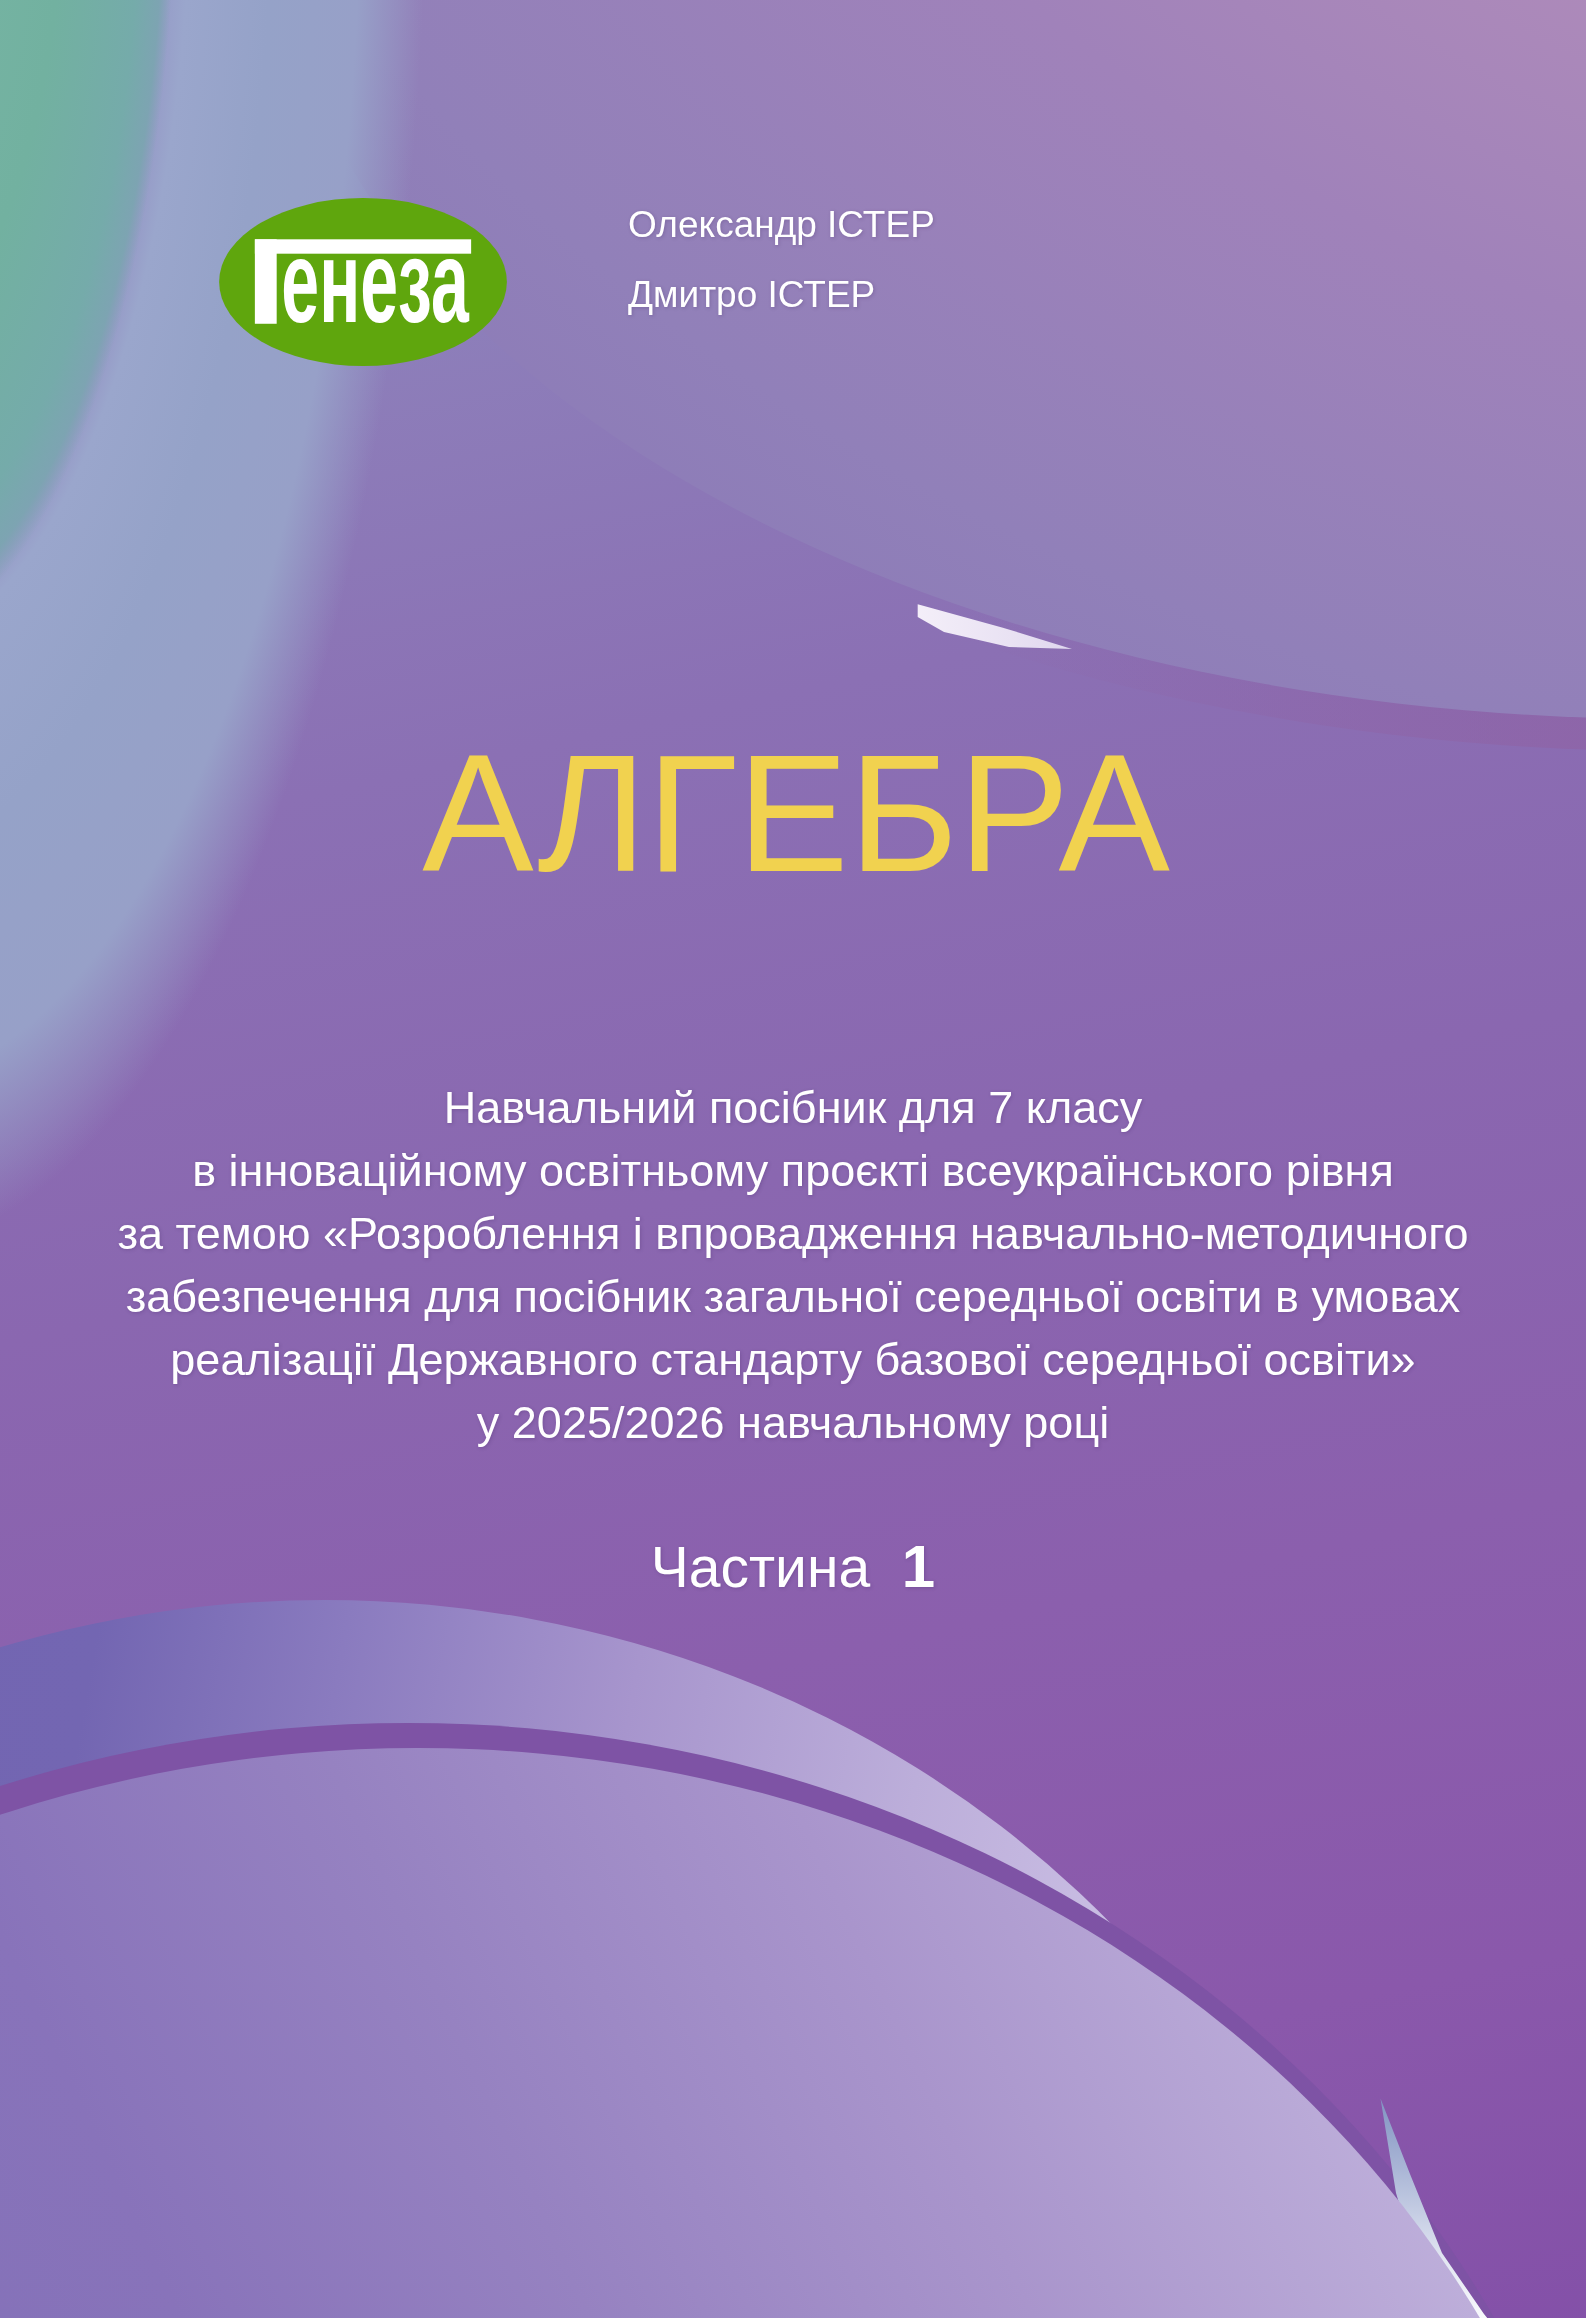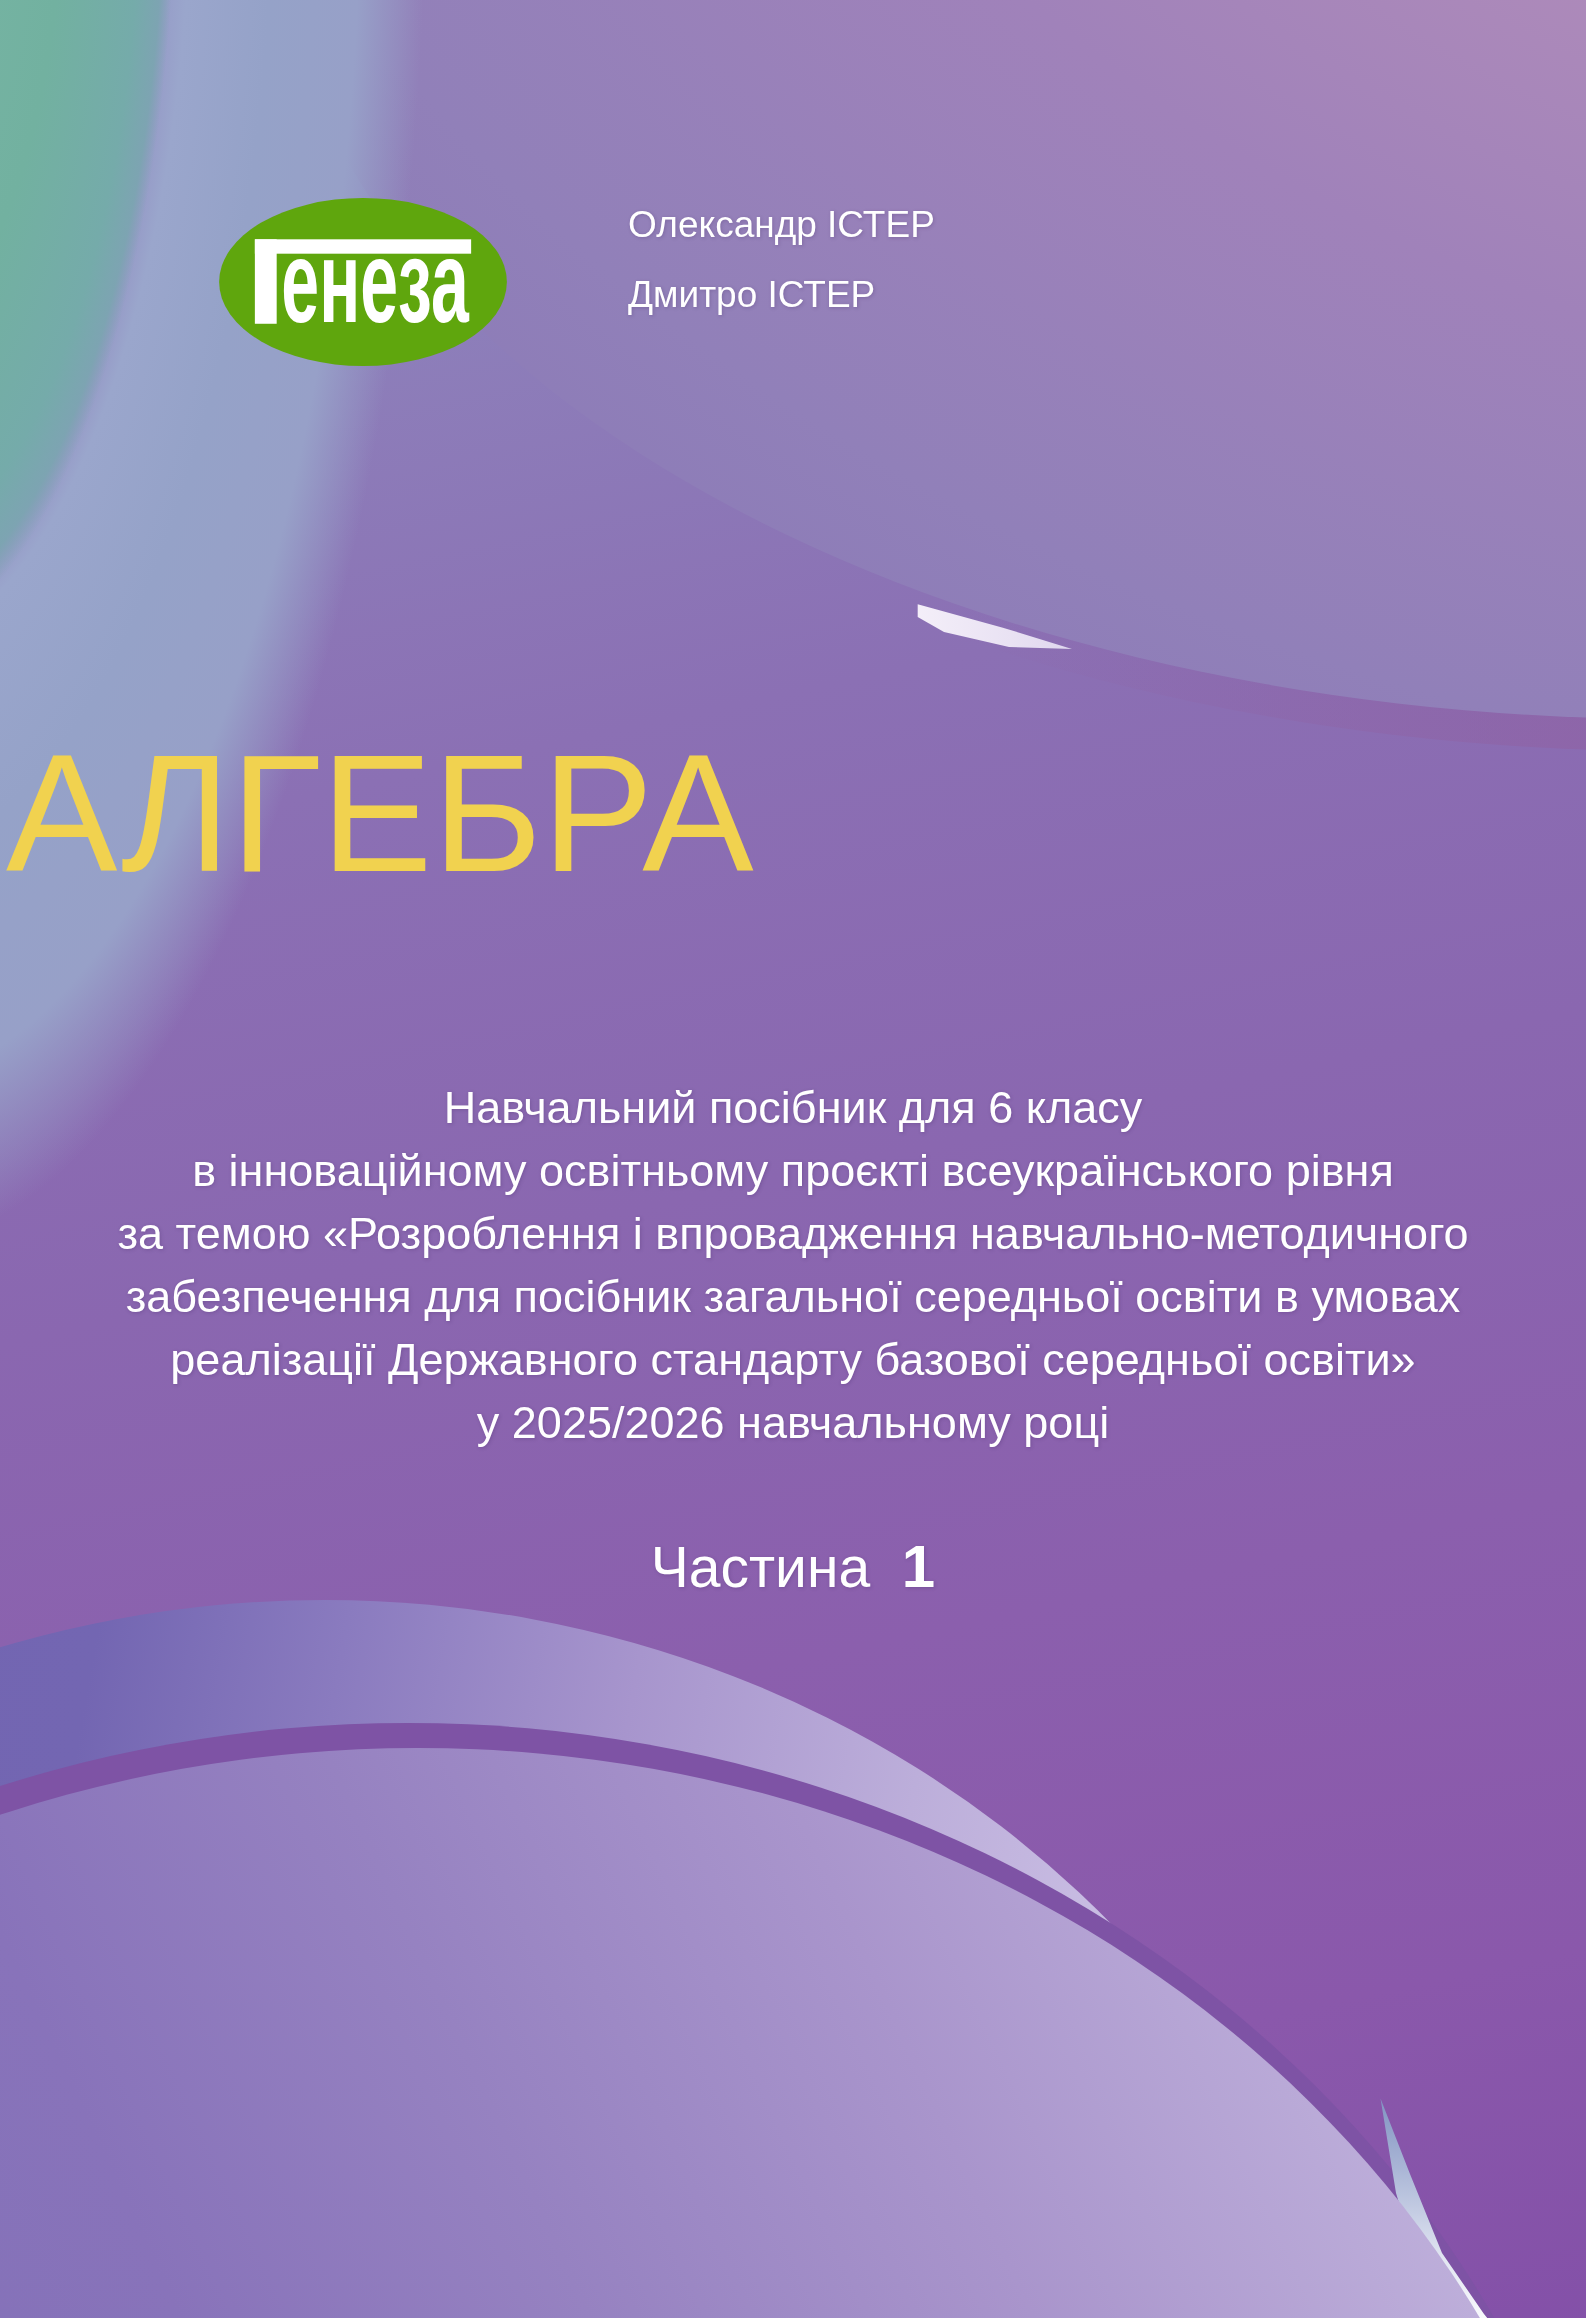--- a/index.html
+++ b/index.html
@@ -91,20 +91,21 @@
     left:628px; top:190px;
     z-index:20;
     color:#ffffff;
     font-size:37px; line-height:70px;
     text-shadow:0.9px 1.4px 3.7px rgba(60,30,90,0.25);
     white-space:nowrap;
   }
   .title{
     left:0; right:0; top:730px;
     z-index:20;
+    text-align:center;
     font-size:167px; line-height:1;
     font-weight:400;
     letter-spacing:0px;
     color:#F1D24F;
     white-space:nowrap;
     padding-left:6px;
   }
   .description{
     left:0; right:0; top:1076px;
     z-index:20;
@@ -149,21 +150,21 @@
   </svg>
 
   <div class="layer authors">
     <div>Олександр ІСТЕР</div>
     <div>Дмитро ІСТЕР</div>
   </div>
 
   <div class="layer title">АЛГЕБРА</div>
 
   <div class="layer description">
-    <div>Навчальний посібник для 6 класу</div>
+    <div>Навчальний посібник для 7 класу</div>
     <div>в інноваційному освітньому проєкті всеукраїнського рівня</div>
     <div>за темою «Розроблення і впровадження навчально-методичного</div>
     <div>забезпечення для посібник загальної середньої освіти в умовах</div>
     <div>реалізації Державного стандарту базової середньої освіти»</div>
     <div>у 2025/2026 навчальному році</div>
   </div>
 
   <div class="layer part-line">
     <span>Частина</span>&nbsp;
     <b>1</b>

